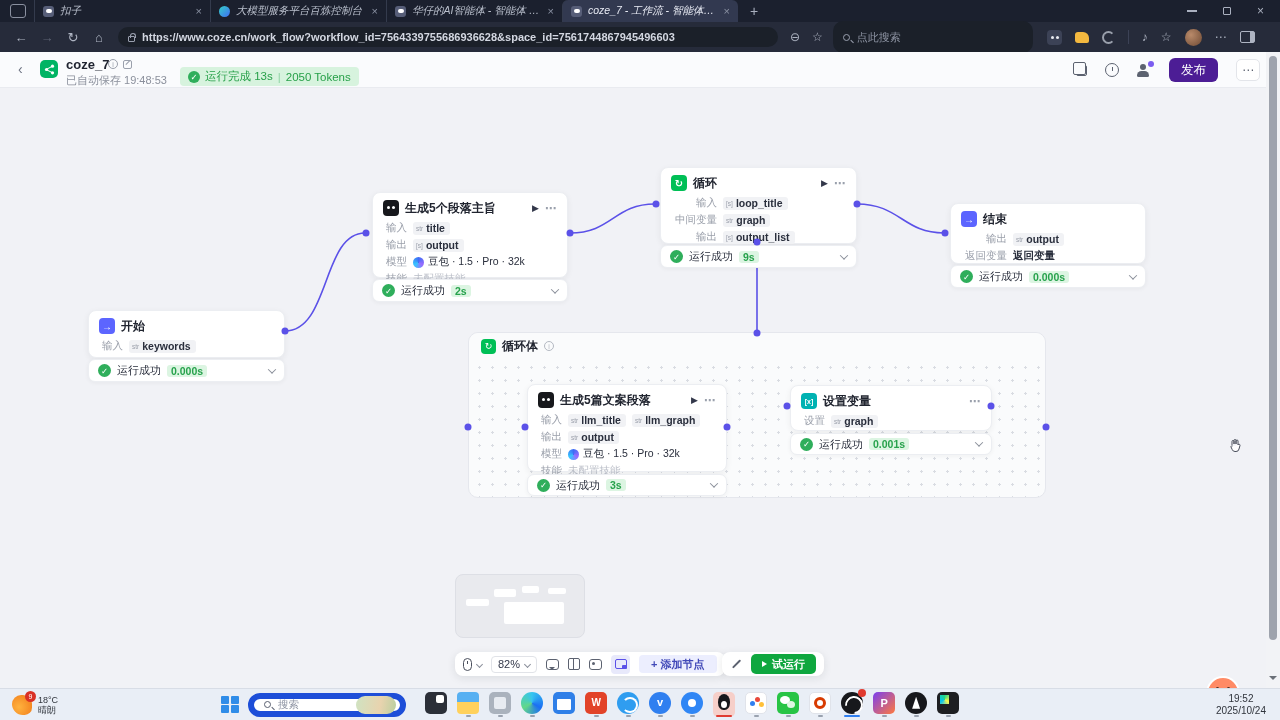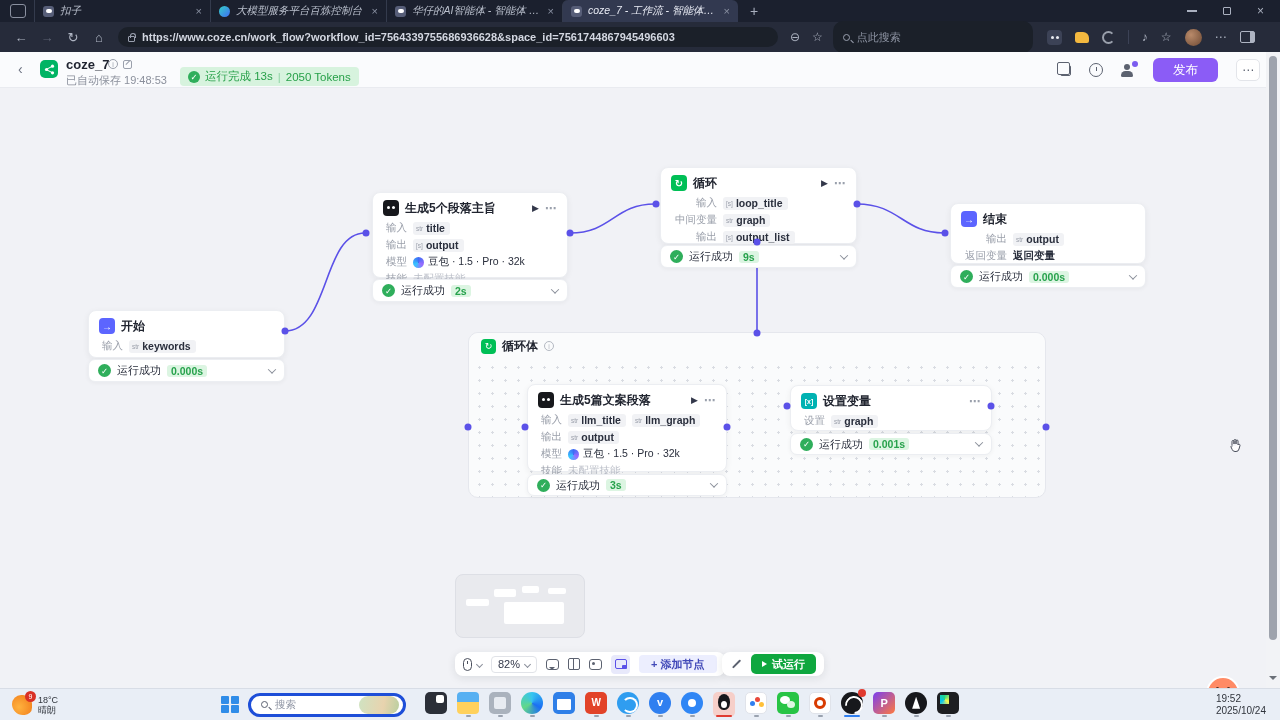--- a/index.html
+++ b/index.html
@@ -58,21 +58,21 @@
   .runbadge .sep { color:#8fd4a4; }
   .hdr-icons { position:absolute; right:20px; top:6px; display:flex; align-items:center; gap:18px; }
   .ic-copy { width:11px; height:11px; border:1.3px solid #5c6270; border-radius:2px; position:relative; }
   .ic-copy::before { content:""; position:absolute; left:-4px; top:-4px; width:11px; height:11px; border:1.3px solid #5c6270; border-radius:2px; background:#fafbfd; }
   .ic-clock { width:14px; height:14px; border:1.4px solid #5c6270; border-radius:50%; position:relative; }
   .ic-clock::after { content:""; position:absolute; left:5.5px; top:3px; width:1.4px; height:4px; background:#5c6270; }
   .ic-people { width:14px; height:13px; position:relative; }
   .ic-people::before { content:""; position:absolute; left:3px; top:0; width:6px; height:6px; border-radius:50%; background:#5c6270; }
   .ic-people::after { content:""; position:absolute; left:0; top:7px; width:12px; height:6px; border-radius:6px 6px 2px 2px; background:#5c6270; }
   .ic-people .dot { position:absolute; right:-3px; top:-3px; width:6px; height:6px; background:#7b5cf0; border-radius:50%; }
-  .pub-btn { background:#8b5cf6; color:#fff; border:none; border-radius:6px; height:24px; padding:0 20px; font-size:12.5px; font-family:Liberation Mono, monospace; }
+  .pub-btn { background:#4c1d95; color:#fff; border:none; border-radius:6px; height:24px; padding:0 12px; font-size:12.5px; font-family:Liberation Mono, monospace; }
   .more-box { width:24px; height:22px; border:1px solid #e3e5ea; border-radius:5px; color:#5c6270; text-align:center; line-height:20px; font-size:12px; background:#fff; }
 
   
   .canvas { position:absolute; left:0; top:88px; width:1266px; height:600px; background:#f1f2f6; overflow:hidden; }
   .edges { position:absolute; left:0; top:0; }
   .port { position:absolute; width:7px; height:7px; border-radius:50%; background:#5b51e8; transform:translate(-50%,-50%); }
 
   .loopbody { position:absolute; left:468px; top:244px; width:578px; height:166px; background:#fafbfc; border:1px solid #e5e7ed; border-radius:10px;
     background-image:radial-gradient(circle,#d9dce2 1px,transparent 1.3px); background-size:13px 13px; background-position:4px 28px; }
   .loopbody .hdrstrip { position:absolute; left:0; top:0; right:0; height:26px; background:#fafbfc; border-radius:10px 10px 0 0; display:flex; align-items:center; gap:6px; padding:0 12px; }
@@ -138,21 +138,21 @@
 
   
   .taskbar { position:absolute; left:0; top:688px; width:1280px; height:32px; background:#e9eef6; border-top:1px solid #d8dde6; display:flex; align-items:center; }
   .weather { display:flex; align-items:center; gap:6px; margin-left:12px; }
   .wicon { width:20px; height:20px; border-radius:50% 50% 40% 60%; background:radial-gradient(circle at 35% 60%,#ffb23e,#f07818); position:relative; }
   .wbadge { position:absolute; right:-4px; top:-4px; min-width:11px; height:11px; background:#d93025; color:#fff; border-radius:6px; font-size:7px; text-align:center; line-height:11px; padding:0 2px; }
   .wtxt { font-size:9px; color:#30343c; line-height:10px; }
   .tb-center { display:flex; align-items:center; gap:9px; margin-left:163px; }
   .winlogo { width:18px; height:18px; display:grid; grid-template-columns:8px 8px; grid-template-rows:8px 8px; gap:1.5px; }
   .winlogo span { background:#2f8ce8; border-radius:1px; }
-  .tsearch { width:158px; height:24px; background:#fff; border:3px solid #1d4ed8; border-radius:12px; display:flex; align-items:center; gap:7px; padding:0 4px 0 10px; }
+  .tsearch { width:158px; height:24px; background:#fff; border:6px solid #1d4ed8; border-radius:12px; display:flex; align-items:center; gap:7px; padding:0 4px 0 10px; }
   .tsearch .mag { border-color:#5a6070; } .tsearch .mag::after { background:#5a6070; }
   .tsearch .lbl { color:#8d93a2; font-size:10.5px; flex:1; }
   .tsearch .simg { width:40px; height:18px; border-radius:9px; background:linear-gradient(100deg,#cfe3c2,#e8d3ae 60%,#b9cf9f); }
   .tic { width:22px; height:22px; border-radius:5px; position:relative; flex:none; }
   .trow { display:flex; align-items:flex-start; gap:10px; margin-left:10px; }
   .ticwrap { display:flex; flex-direction:column; align-items:center; gap:1px; }
   .rundot { width:5px; height:2.5px; border-radius:2px; background:#9aa2af; }
   .ic-taskview { background:#2b2f38; } .ic-taskview::after { content:""; position:absolute; right:3px; top:3px; width:8px; height:8px; background:#fff; border-radius:2px; }
   .ic-folder { background:linear-gradient(180deg,#57b0f2 45%,#ffd15c 45%); border-radius:4px; }
   .ic-device { background:#aab2bd; } .ic-device::after { content:""; position:absolute; inset:5px; background:#e7ebf1; border-radius:2px; }
@@ -170,21 +170,21 @@
   .ic-petal { background:#fff; border:1px solid #e0e3ea; }
   .ic-petal::after { content:""; position:absolute; left:4px; top:8px; width:5px; height:5px; border-radius:50%; background:#2f7ff0; box-shadow:5px -4px 0 #e8493c, 9px 1px 0 #ffc038; }
   .ic-wechat { background:#28c445; } .ic-wechat::before { content:""; position:absolute; left:3px; top:4px; width:10px; height:8px; border-radius:50%; background:#fff; }
   .ic-wechat::after { content:""; position:absolute; left:10px; top:9px; width:8px; height:7px; border-radius:50%; background:#dff7e3; }
   .ic-officeo { background:#fff; border:1px solid #e0e3ea; } .ic-officeo::after { content:""; position:absolute; inset:4px; border:3.5px solid #d83b01; border-radius:50%; }
   .ic-obs { border-radius:50%; background:#17181c; } .ic-obs::before { content:""; position:absolute; left:4px; top:4px; width:14px; height:14px; border-radius:50%; border:2px solid #fff; border-bottom-color:transparent; transform:rotate(40deg); }
   .ic-obs .notif { position:absolute; right:-3px; top:-3px; width:8px; height:8px; border-radius:50%; background:#e03b30; }
   .ic-pp { background:linear-gradient(135deg,#7a3ff0,#ff7a3f); color:#fff; font-weight:700; font-size:11px; text-align:center; line-height:22px; }
   .ic-darkapp { border-radius:50%; background:#17181c; } .ic-darkapp::after { content:""; position:absolute; left:7px; top:5px; width:8px; height:12px; background:#fff; clip-path:polygon(50% 0,100% 100%,0 100%); }
   .ic-pycharm { background:#1e1f22; } .ic-pycharm::after { content:""; position:absolute; left:3px; top:3px; width:9px; height:9px; background:conic-gradient(#21d789,#fcf84a,#07c3f2,#21d789); }
-  .clockarea { margin-left:auto; margin-right:14px; text-align:left; font-size:10px; color:#30343c; line-height:12px; }
+  .clockarea { margin-left:auto; margin-right:14px; text-align:center; font-size:10px; color:#30343c; line-height:12px; }
 </style>
 </head>
 <body>
 
 <div class="tabbar">
   <div class="tab-search"></div>
   <div class="tab">
     <span class="favicon coze"></span>
     <span class="title">扣子</span>
     <span class="close">×</span>

